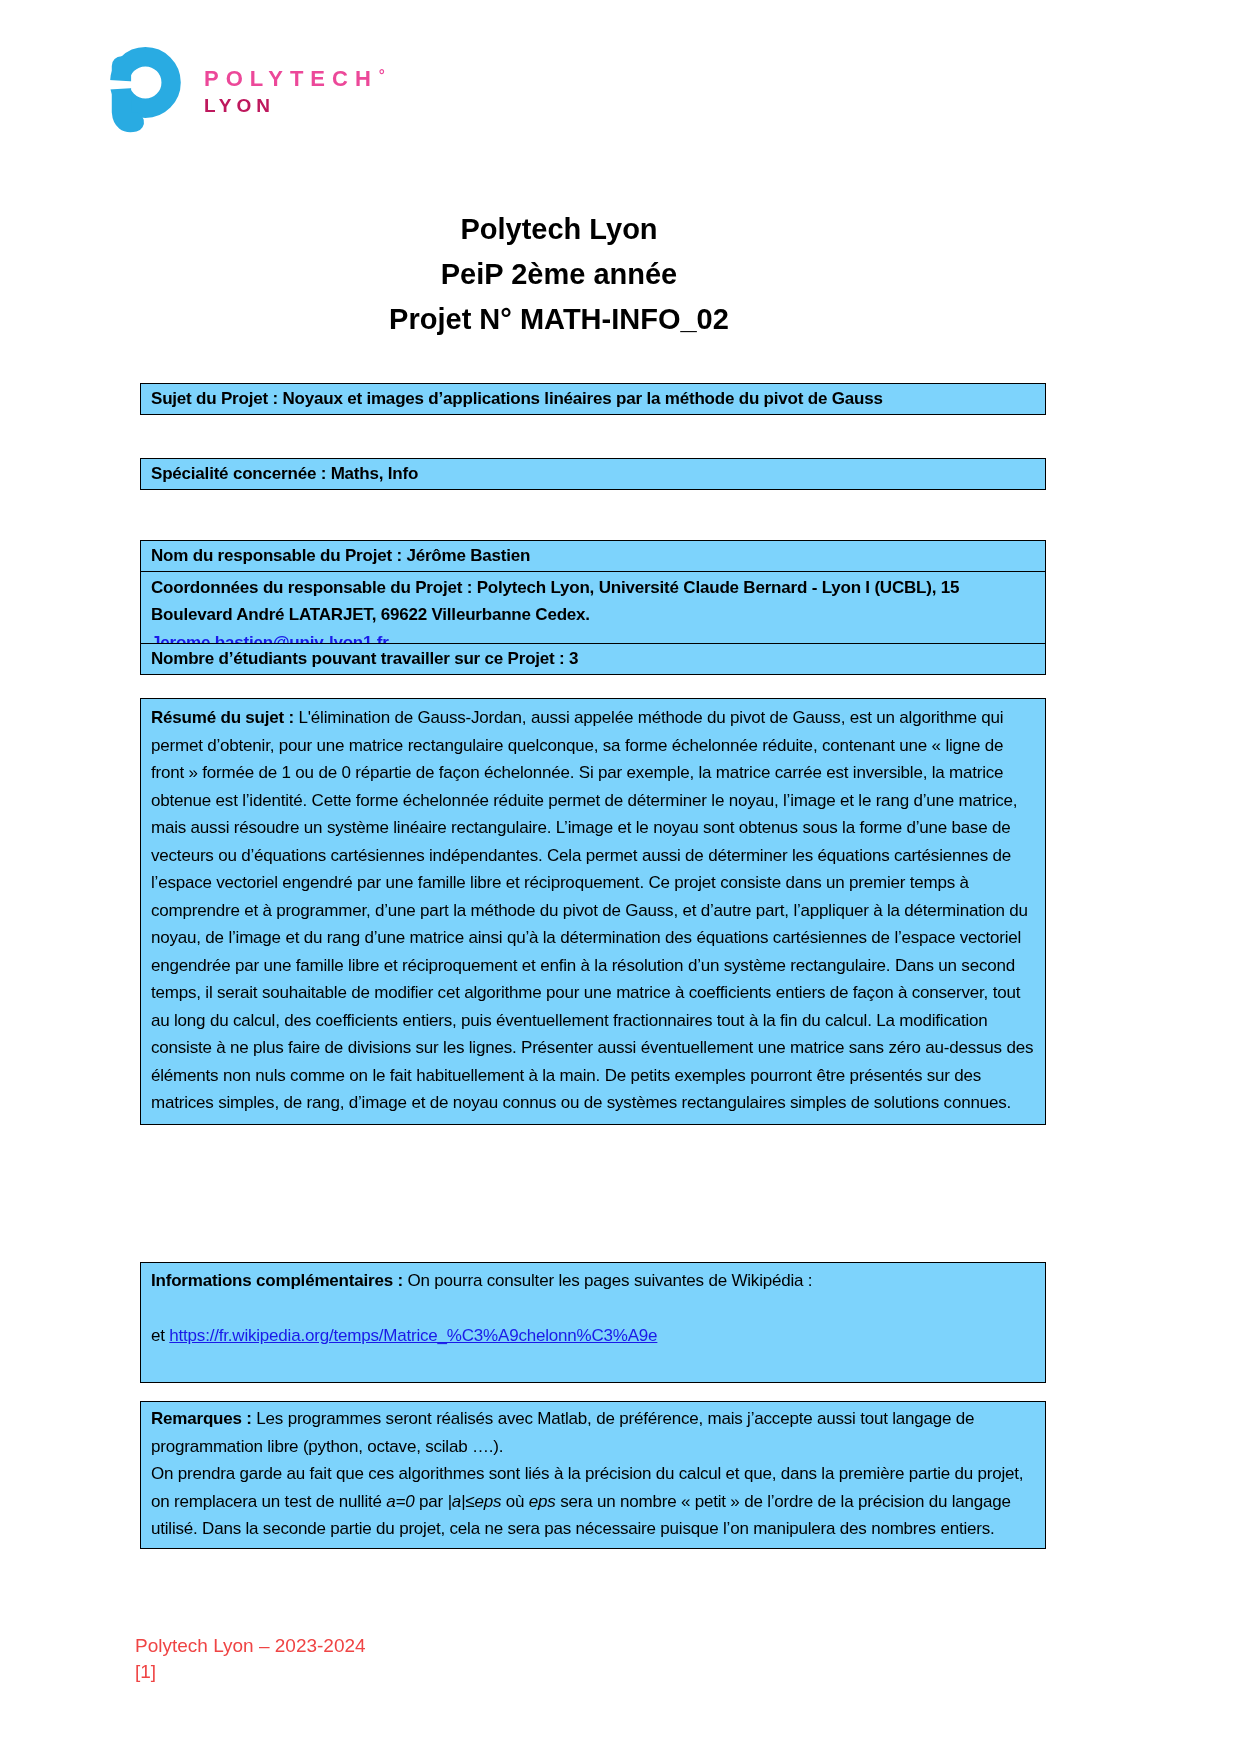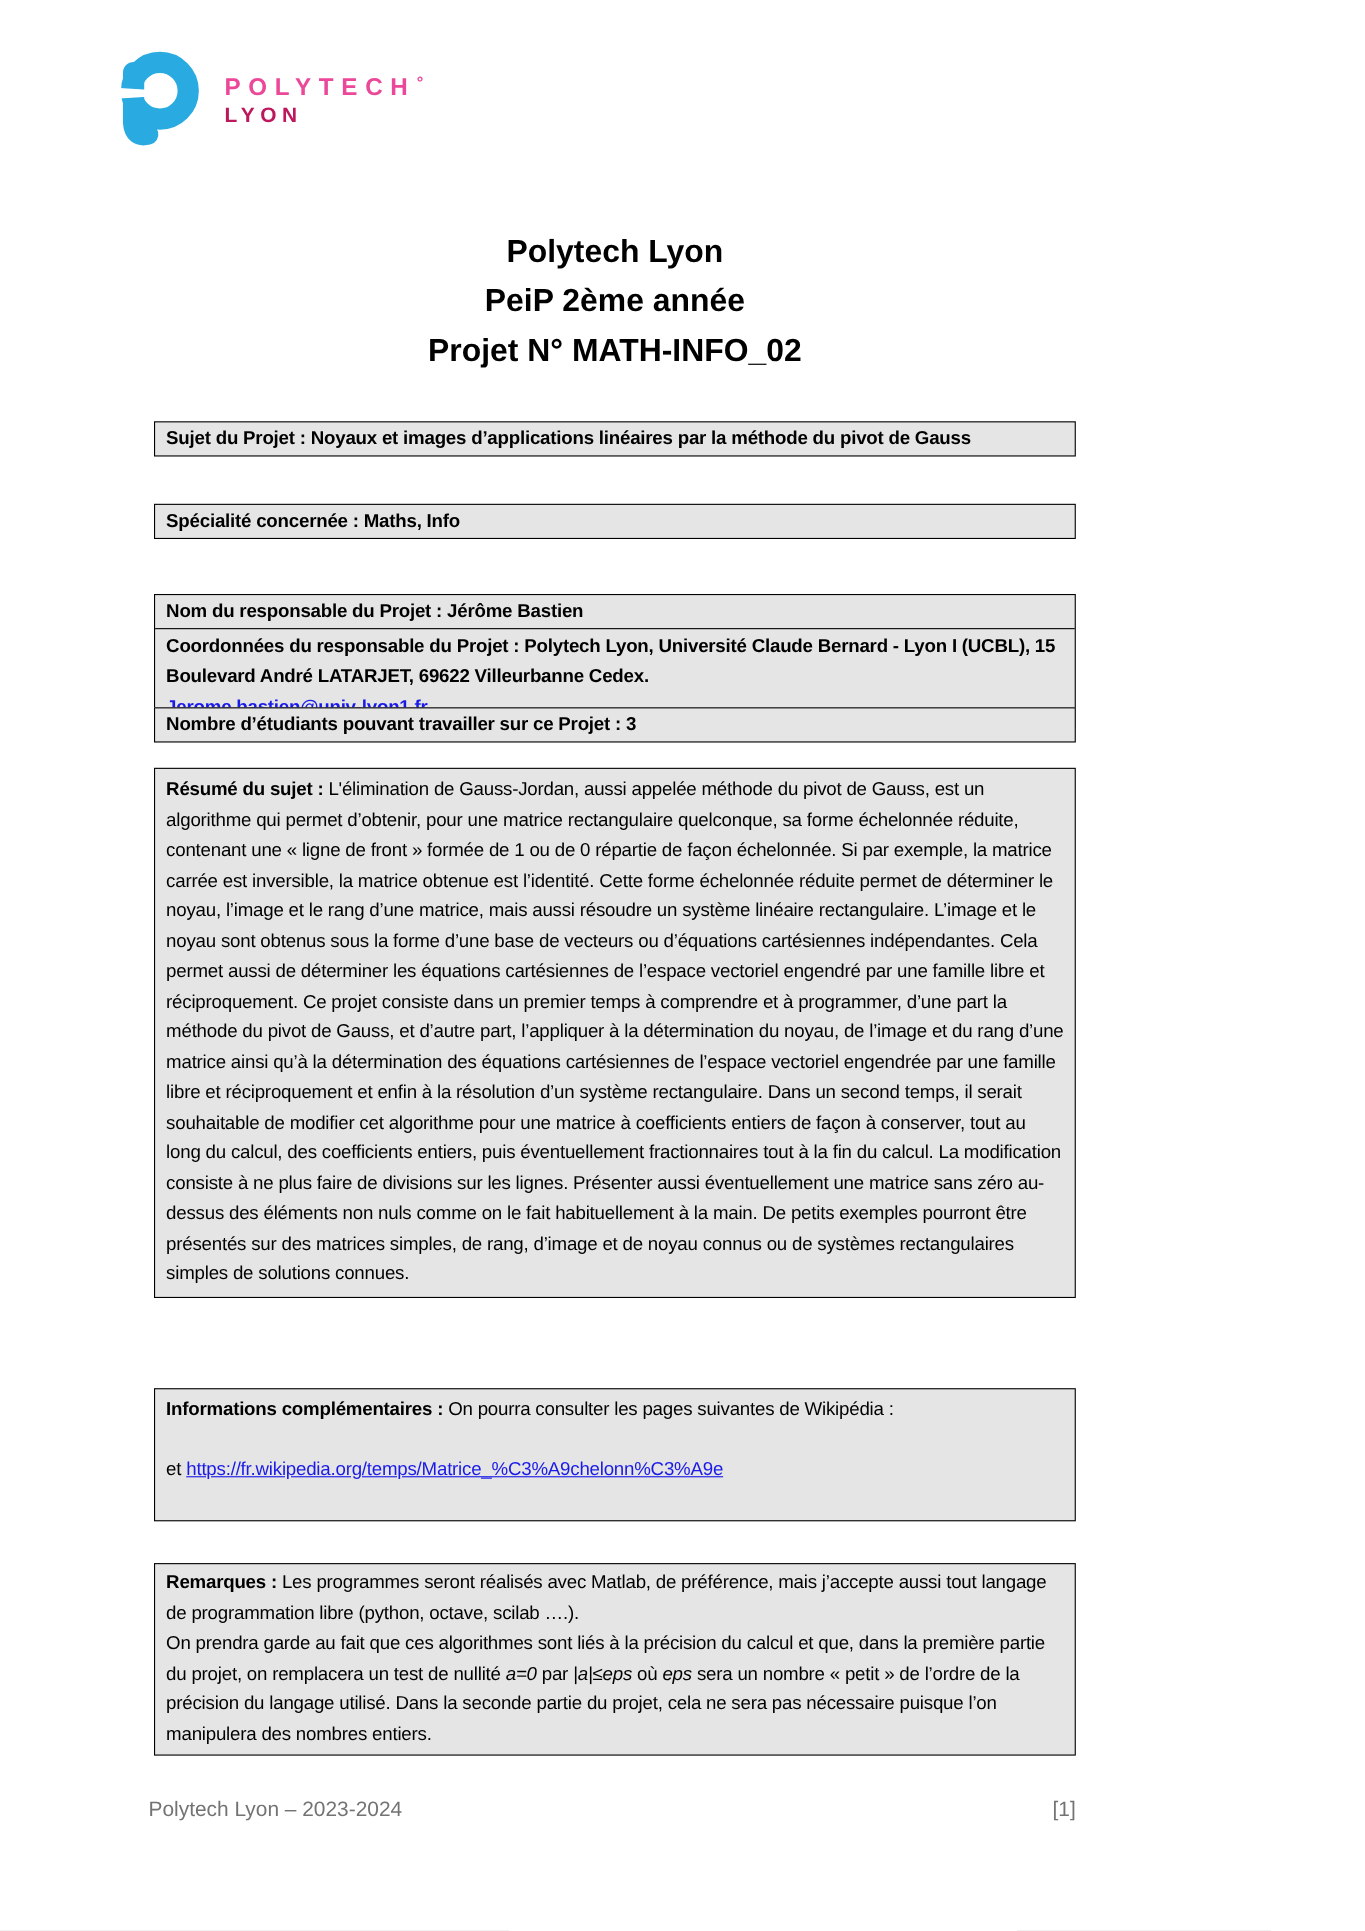--- a/index.html
+++ b/index.html
@@ -28,49 +28,49 @@
   }
 
   
   .title {
     position: absolute; left: 140px; top: 207px; width: 838px;
     text-align: center; font-weight: bold; font-size: 29px; line-height: 45px;
   }
 
   
   .box {
-    position: absolute; left: 140px; width: 838px;
+    position: absolute; left: 140px; width: 906px;
     border: 1.5px solid #000;
     font-size: 17px; line-height: 27.5px; letter-spacing: -0.2px;
     padding: 1px 10px;
-    background: #e5e5e5;
+    background: #7dd3fc;
   }
   .bold { font-weight: bold; }
   .b-sujet       { top: 383px; }
   .b-specialite  { top: 458px; }
   .b-responsable { top: 500px; padding: 0; margin-top: 40px; }
   .b-responsable .row1 { padding: 1px 10px; border-bottom: 1.5px solid #000; font-weight: bold; }
   .b-responsable .row2 { padding: 2px 10px 4px 10px; font-weight: bold; }
   .b-nombre      { top: 643px; }
   .b-resume      { top: 698px; padding: 5px 10px 7px 10px; }
   .b-infos       { top: 1262px; padding: 4px 10px 32px 10px; }
-  .b-remarques   { top: 1401px; padding: 3px 10px 5px 10px; margin-top: 20px; }
+  .b-remarques   { top: 1401px; padding: 3px 10px 5px 10px; }
 
   a.doc-link {
     color: #1a1ae8; text-decoration: underline; cursor: pointer;
     font-weight: inherit;
   }
   .b-responsable a.doc-link { font-weight: bold; display: inline-block; }
   .italic { font-style: italic; }
 
   
   .footer {
     position: absolute; left: 135px; top: 1633px; width: 843px;
     display: flex; justify-content: space-between;
-    font-size: 19px; line-height: 26px; color: #737373;
+    font-size: 19px; line-height: 26px; color: #ef4444; flex-direction: column;
   }
 </style>
 </head>
 <body>
 
 <div class="page">
 
   <div class="logo">
     <svg width="92" height="92" viewBox="0 0 100 100" aria-hidden="true">
 

